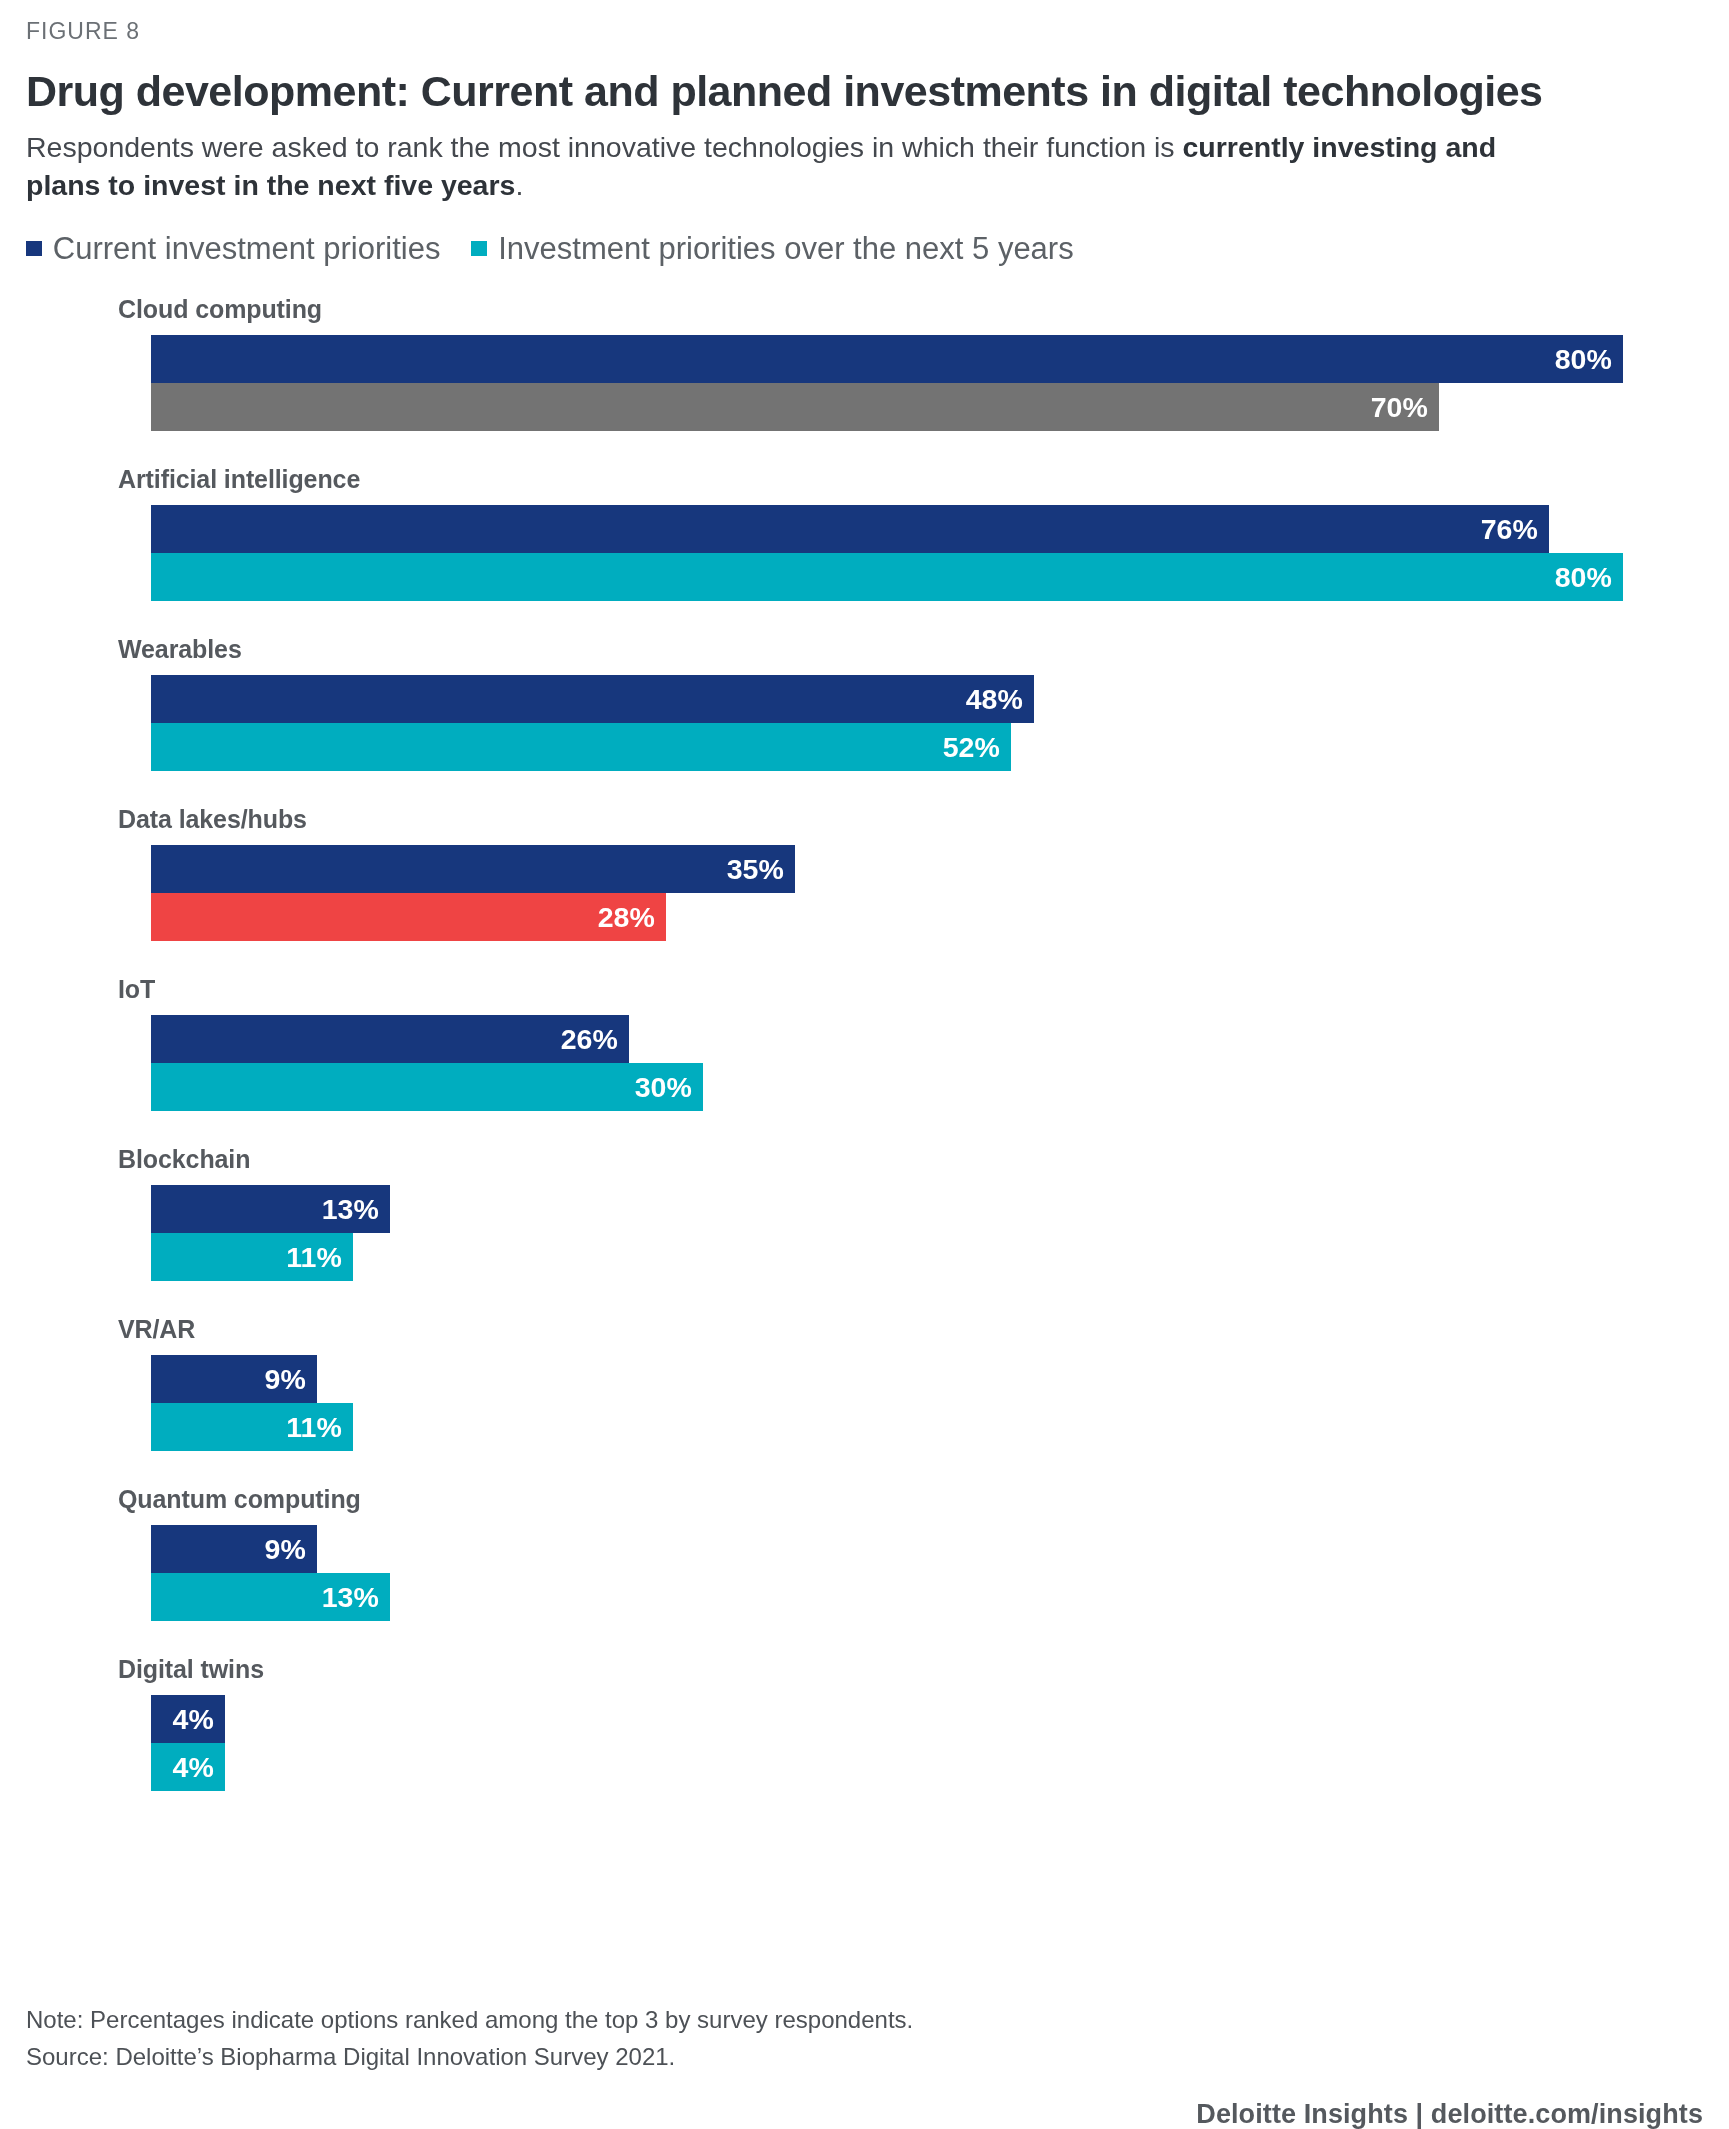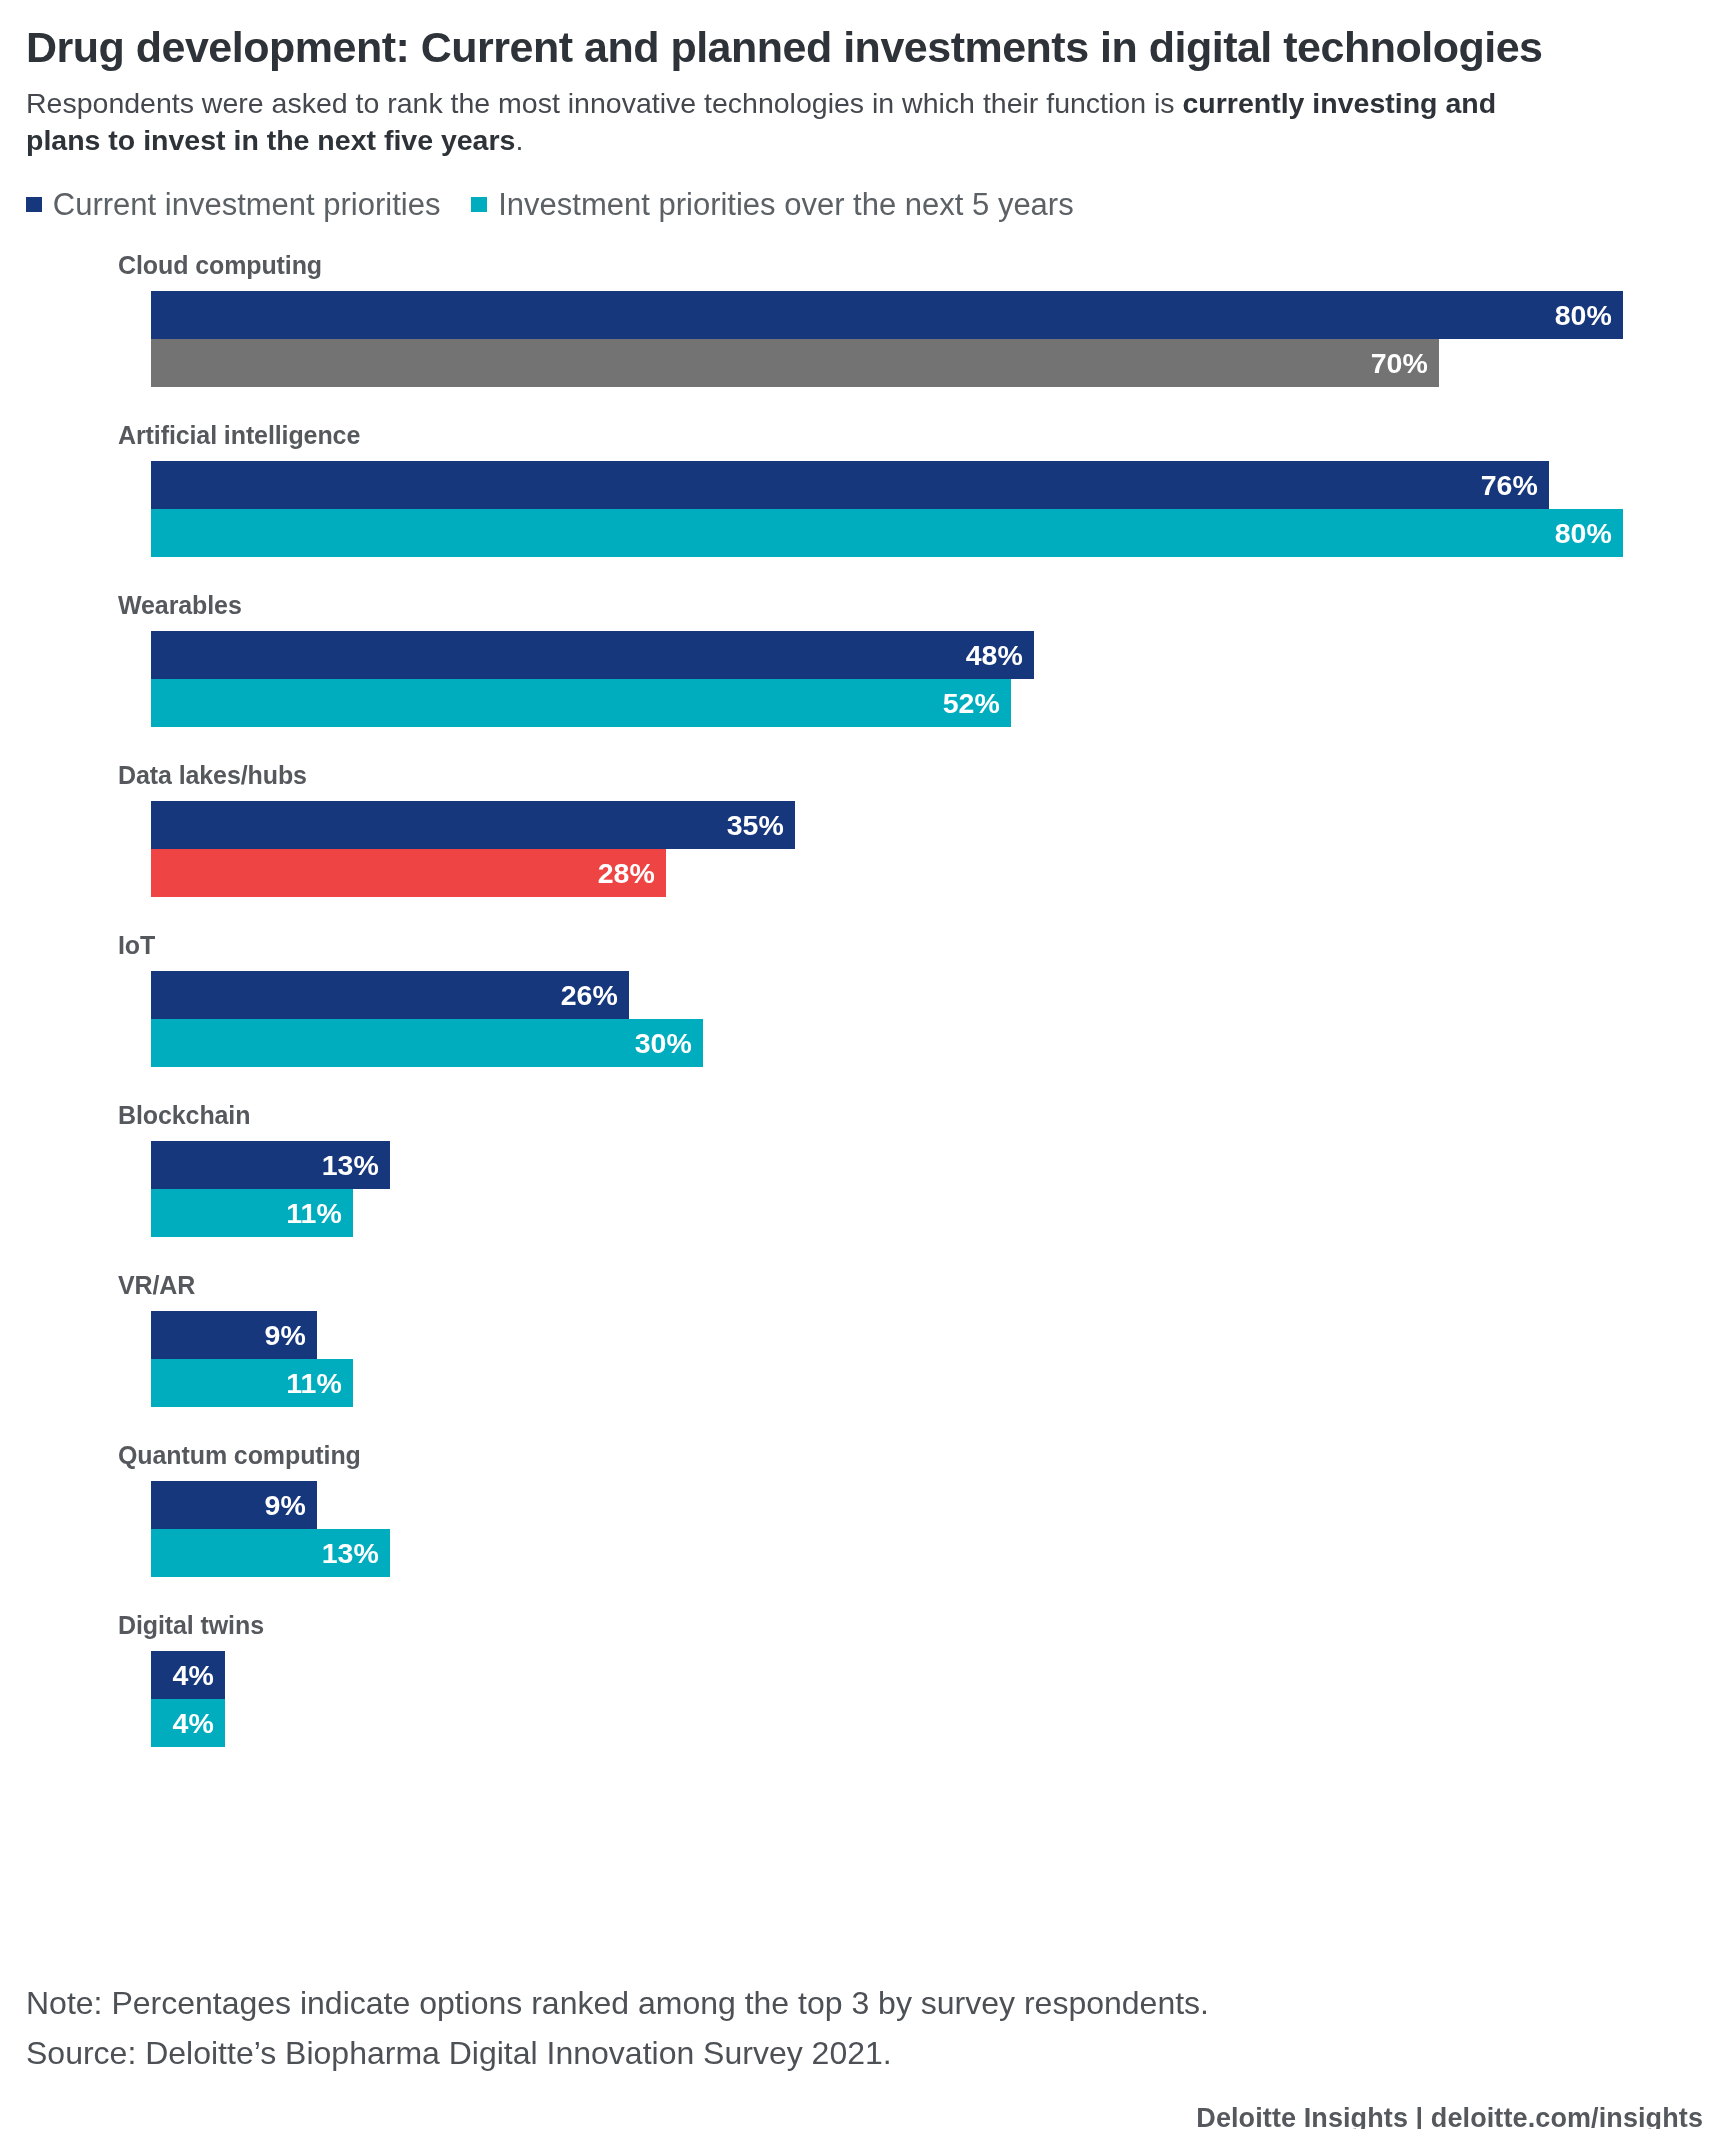--- a/index.html
+++ b/index.html
@@ -135,41 +135,42 @@
   }
 
   
   .footer {
     position: absolute;
     left: 26px;
     right: 26px;
     bottom: 19px;
   }
   .footnote {
-    font-size: 32px;
+    font-size: 24px;
     font-weight: 400;
     color: #4d5156;
     line-height: 1.55;
     margin: 0;
   }
   .attribution {
     text-align: right;
     margin-top: 24px;
     font-size: 27px;
     font-weight: 700;
     color: #55595e;
     letter-spacing: 0.1px;
   }
 </style>
 </head>
 <body>
 
 <div class="page">
 
   <div class="header">
+    <div class="figure-eyebrow">FIGURE 8</div>
 
     <h1 class="figure-title">Drug development: Current and planned investments in digital technologies</h1>
 
     <p class="figure-subtitle">
       <span>Respondents were asked to rank the most innovative technologies in which their function is </span><span class="bold">currently investing and plans to invest in the next five years</span><span>.</span>
     </p>
   </div>
 
   <div class="legend">
     <div class="legend-item">

